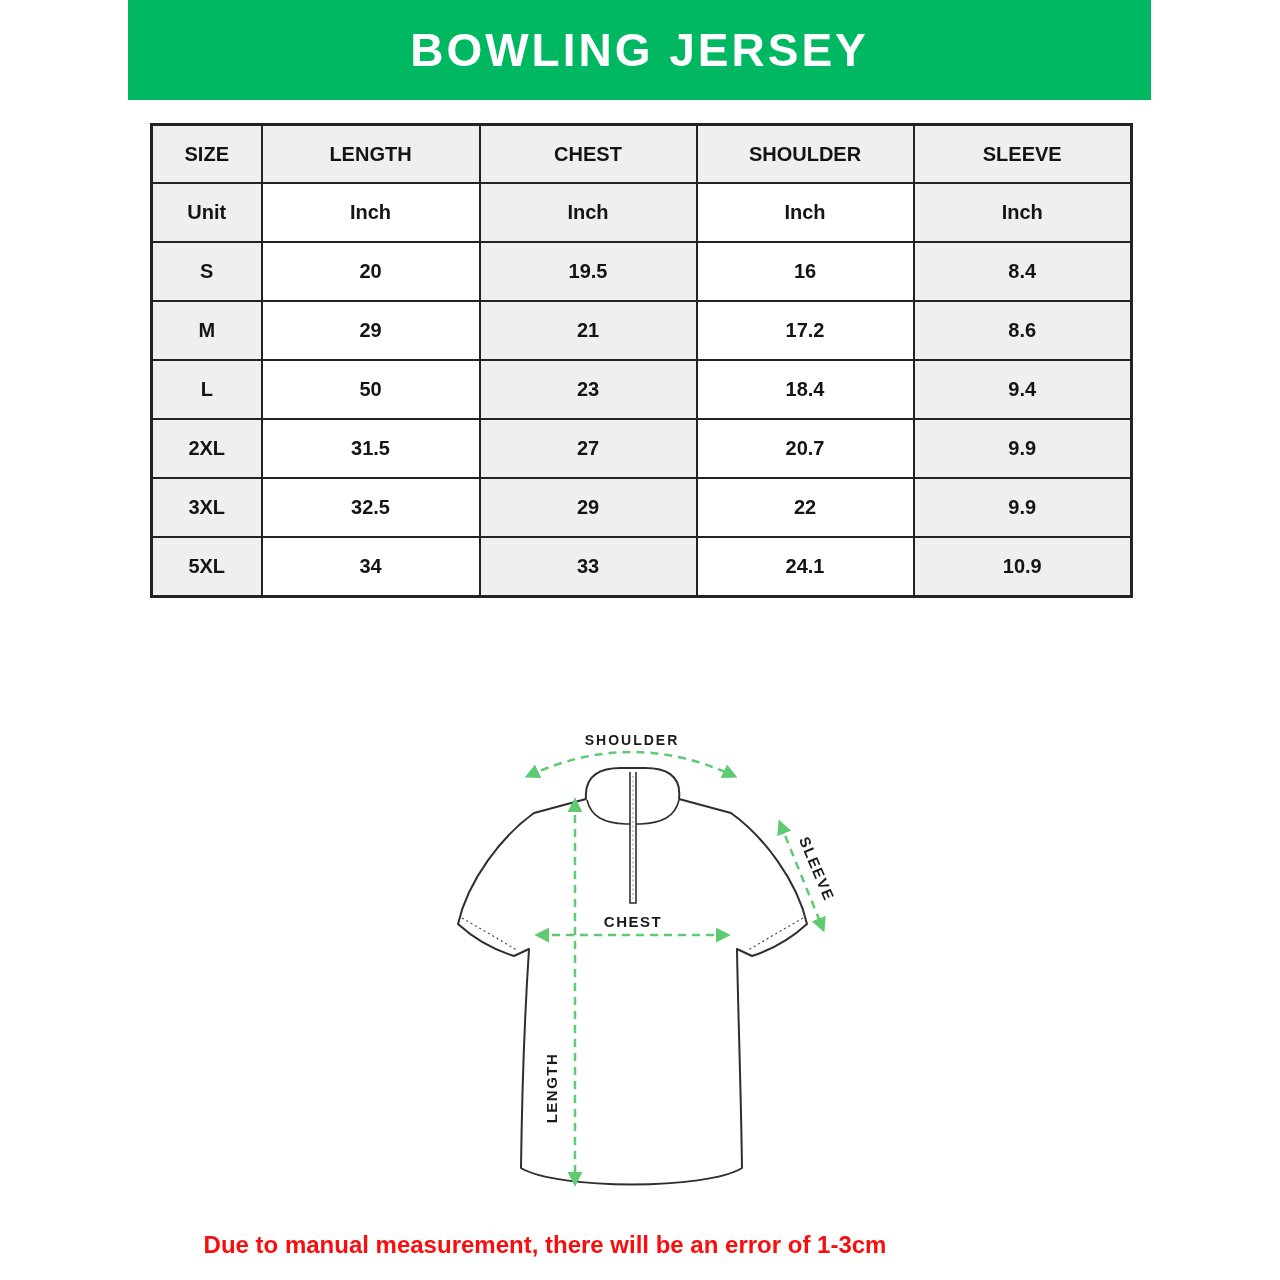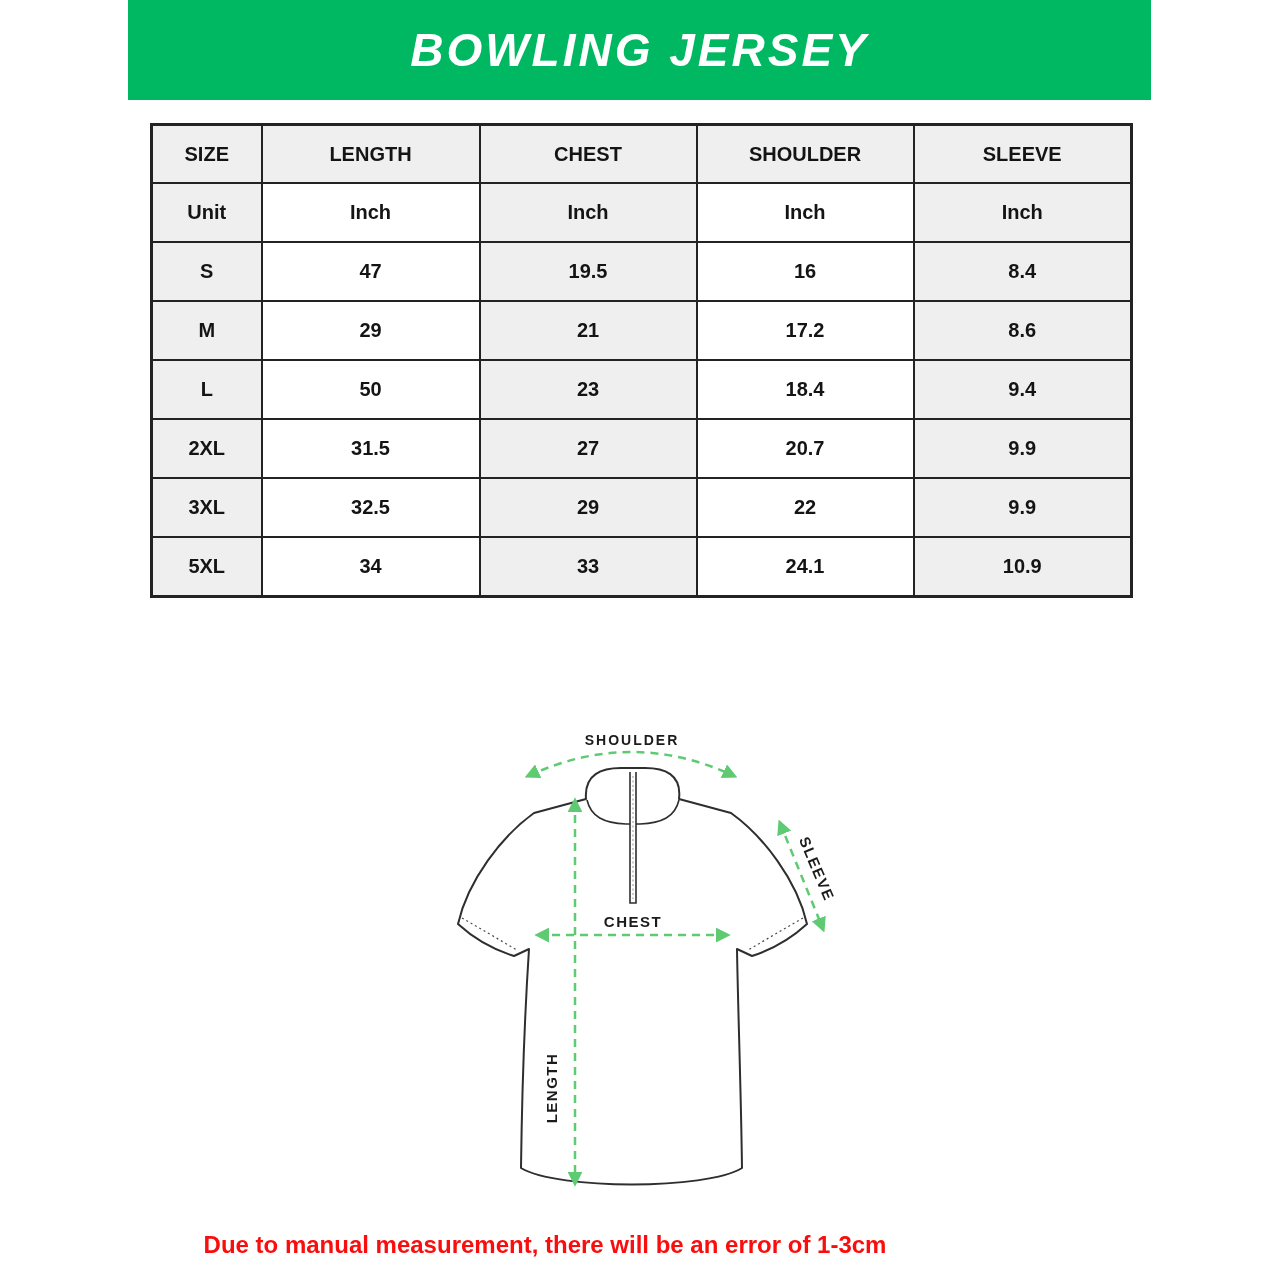--- a/index.html
+++ b/index.html
@@ -4,21 +4,21 @@
 <style>
   html,body{margin:0;padding:0;background:#fff;}
   #page{position:relative;width:1280px;height:1280px;background:#fff;overflow:hidden;
         font-family:"Liberation Sans", sans-serif;}
 
   
   .banner{position:absolute;left:128px;top:0;width:1023px;height:100px;
           background:var(--banner_bg,#00b862);
           display:flex;align-items:center;justify-content:center;}
   .banner-title{color:var(--banner_text,#ffffff);font-size:46px;font-weight:bold;
-                letter-spacing:3px;margin:0;font-style:italic;}
+                letter-spacing:3px;margin:0;}
 
   
   table.size-table{position:absolute;left:150px;top:123px;width:980px;
                    border-collapse:collapse;table-layout:fixed;
                    border:3px solid var(--table_border,#232323);}
   .size-table th,.size-table td{border:2px solid var(--table_border,#232323);
        height:57px;padding:0;text-align:center;vertical-align:middle;
        font-size:20px;font-weight:bold;color:#141414;background:#ffffff;}
   .size-table thead th{height:56px;}
   .size-table .g{background:var(--cell_gray,#efefef);}
@@ -61,21 +61,21 @@
     <tbody>
       <tr>
         <th class="g">Unit</th>
         <td>Inch</td>
         <td class="g">Inch</td>
         <td>Inch</td>
         <td class="g">Inch</td>
       </tr>
       <tr>
         <th class="g">S</th>
-        <td>47</td>
+        <td>20</td>
         <td class="g">19.5</td>
         <td>16</td>
         <td class="g">8.4</td>
       </tr>
       <tr>
         <th class="g">M</th>
         <td>29</td>
         <td class="g">21</td>
         <td>17.2</td>
         <td class="g">8.6</td>

